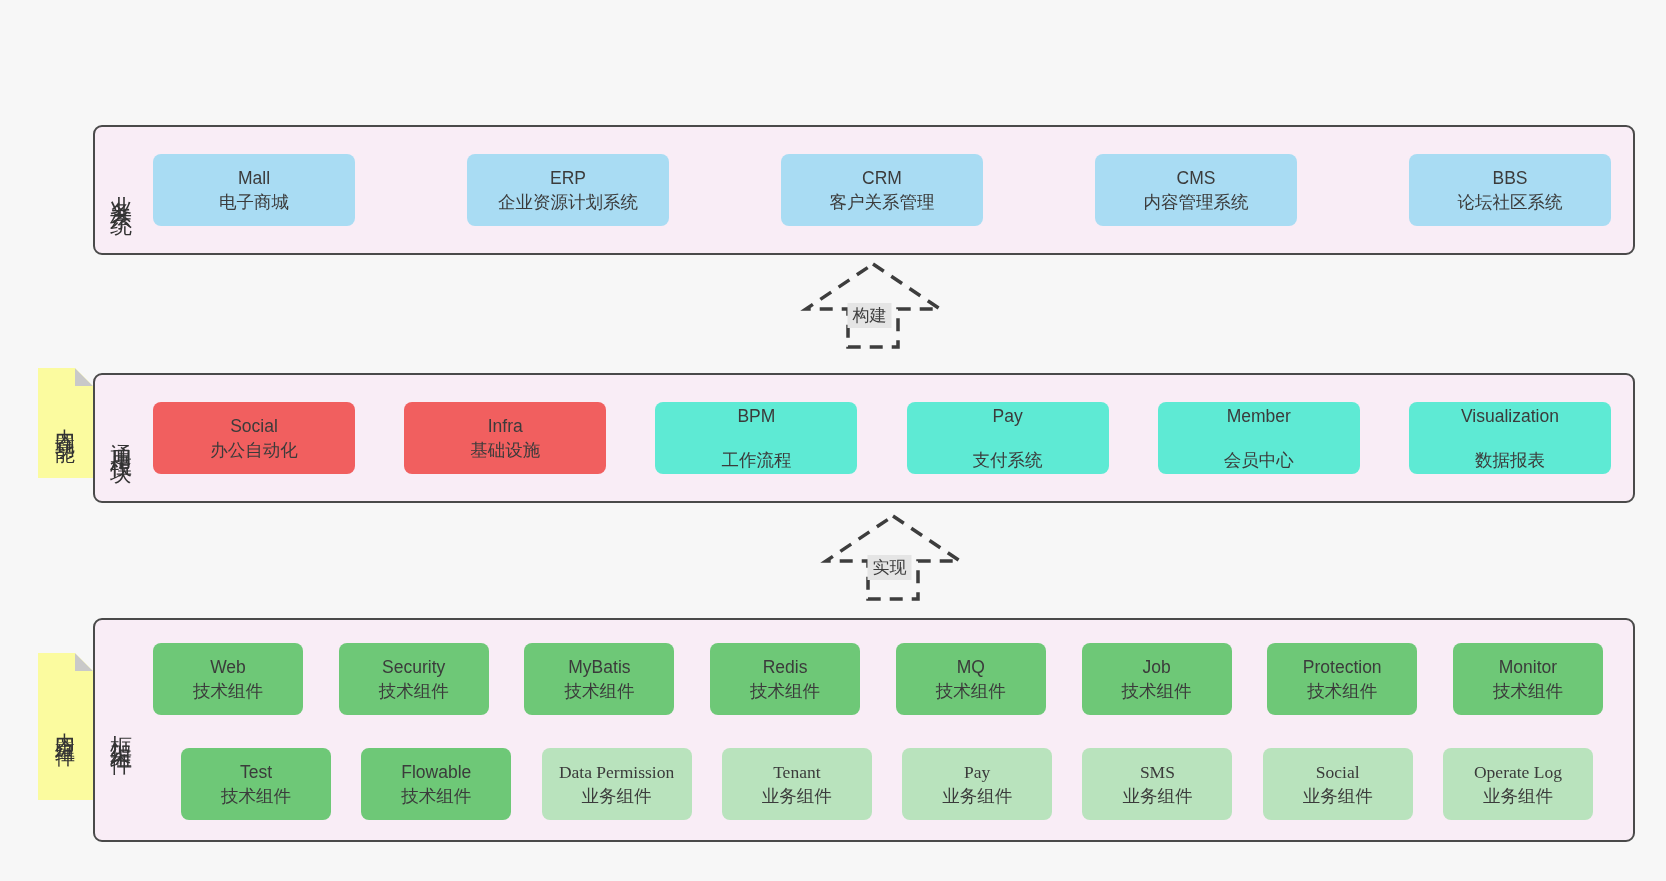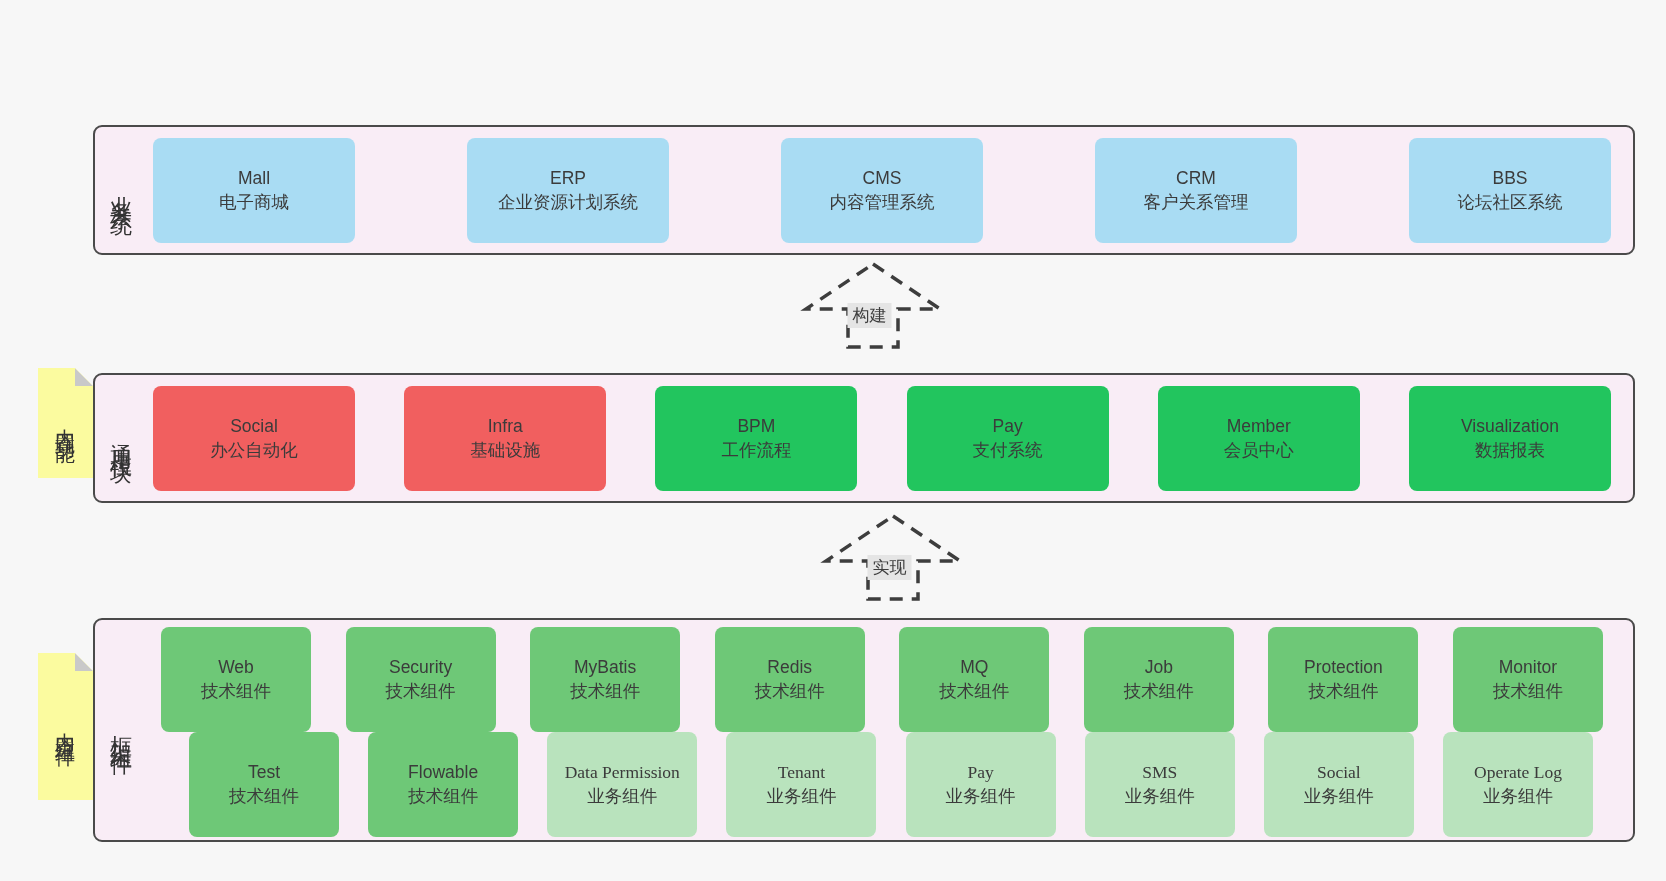--- a/index.html
+++ b/index.html
@@ -20,29 +20,29 @@
     writing-mode:vertical-rl;text-orientation:upright;
     font-size:22px;color:#333;letter-spacing:6px;line-height:1;white-space:nowrap;
   }
 
   .row{position:absolute;left:58px;right:22px;display:flex;justify-content:space-between;align-items:center;}
   .row.mid-center{top:50%;transform:translateY(-50%);height:82px;}
   .row.comp-row-1{top:18px;right:30px;height:82px;}
   .row.comp-row-2{top:123px;right:40px;height:82px;padding-left:28px;}
 
   .box{
-    height:105px;border-radius:8px;box-sizing:border-box;
+    height:72px;border-radius:8px;box-sizing:border-box;
     display:flex;flex-direction:column;justify-content:center;align-items:center;
     text-align:center;color:#3b3b3b;font-size:17.5px;line-height:1.38;padding:2px 6px;
   }
   .w202{width:202px;flex:0 0 202px;}
-  .w150{width:150px;flex:0 0 150px;margin-left:8px;}
+  .w150{width:150px;flex:0 0 150px;}
   .blue{background:#a9dcf3;}
   .red{background:#f15f5f;}
-  .pink{background:#22c55e;}
+  .pink{background:#5eead4;justify-content:space-between;}
   .green{background:#6ec877;}
   .lightgreen{background:#b9e3bd;font-family:Liberation Serif, serif;}
 
   
   .sticky{
     position:absolute;left:38px;width:55px;background:#fbfb9f;z-index:1;
     clip-path:polygon(0 0,calc(100% - 18px) 0,100% 18px,100% 100%,0 100%);
     display:flex;align-items:center;justify-content:center;
   }
   .sticky-modules{top:368px;height:110px;}
@@ -83,26 +83,26 @@
     <div class="row mid-center">
         <div class="box blue w202">
           <div>Mall</div>
           <div>电子商城</div>
         </div>
         <div class="box blue w202">
           <div>ERP</div>
           <div>企业资源计划系统</div>
         </div>
         <div class="box blue w202">
+          <div>CRM</div>
+          <div>客户关系管理</div>
+        </div>
+        <div class="box blue w202">
           <div>CMS</div>
           <div>内容管理系统</div>
-        </div>
-        <div class="box blue w202">
-          <div>CRM</div>
-          <div>客户关系管理</div>
         </div>
         <div class="box blue w202">
           <div>BBS</div>
           <div>论坛社区系统</div>
         </div>
       </div>
   </div>
 
   <div class="arrow arrow-build">
     <svg width="190" height="92" viewBox="0 0 190 92">

